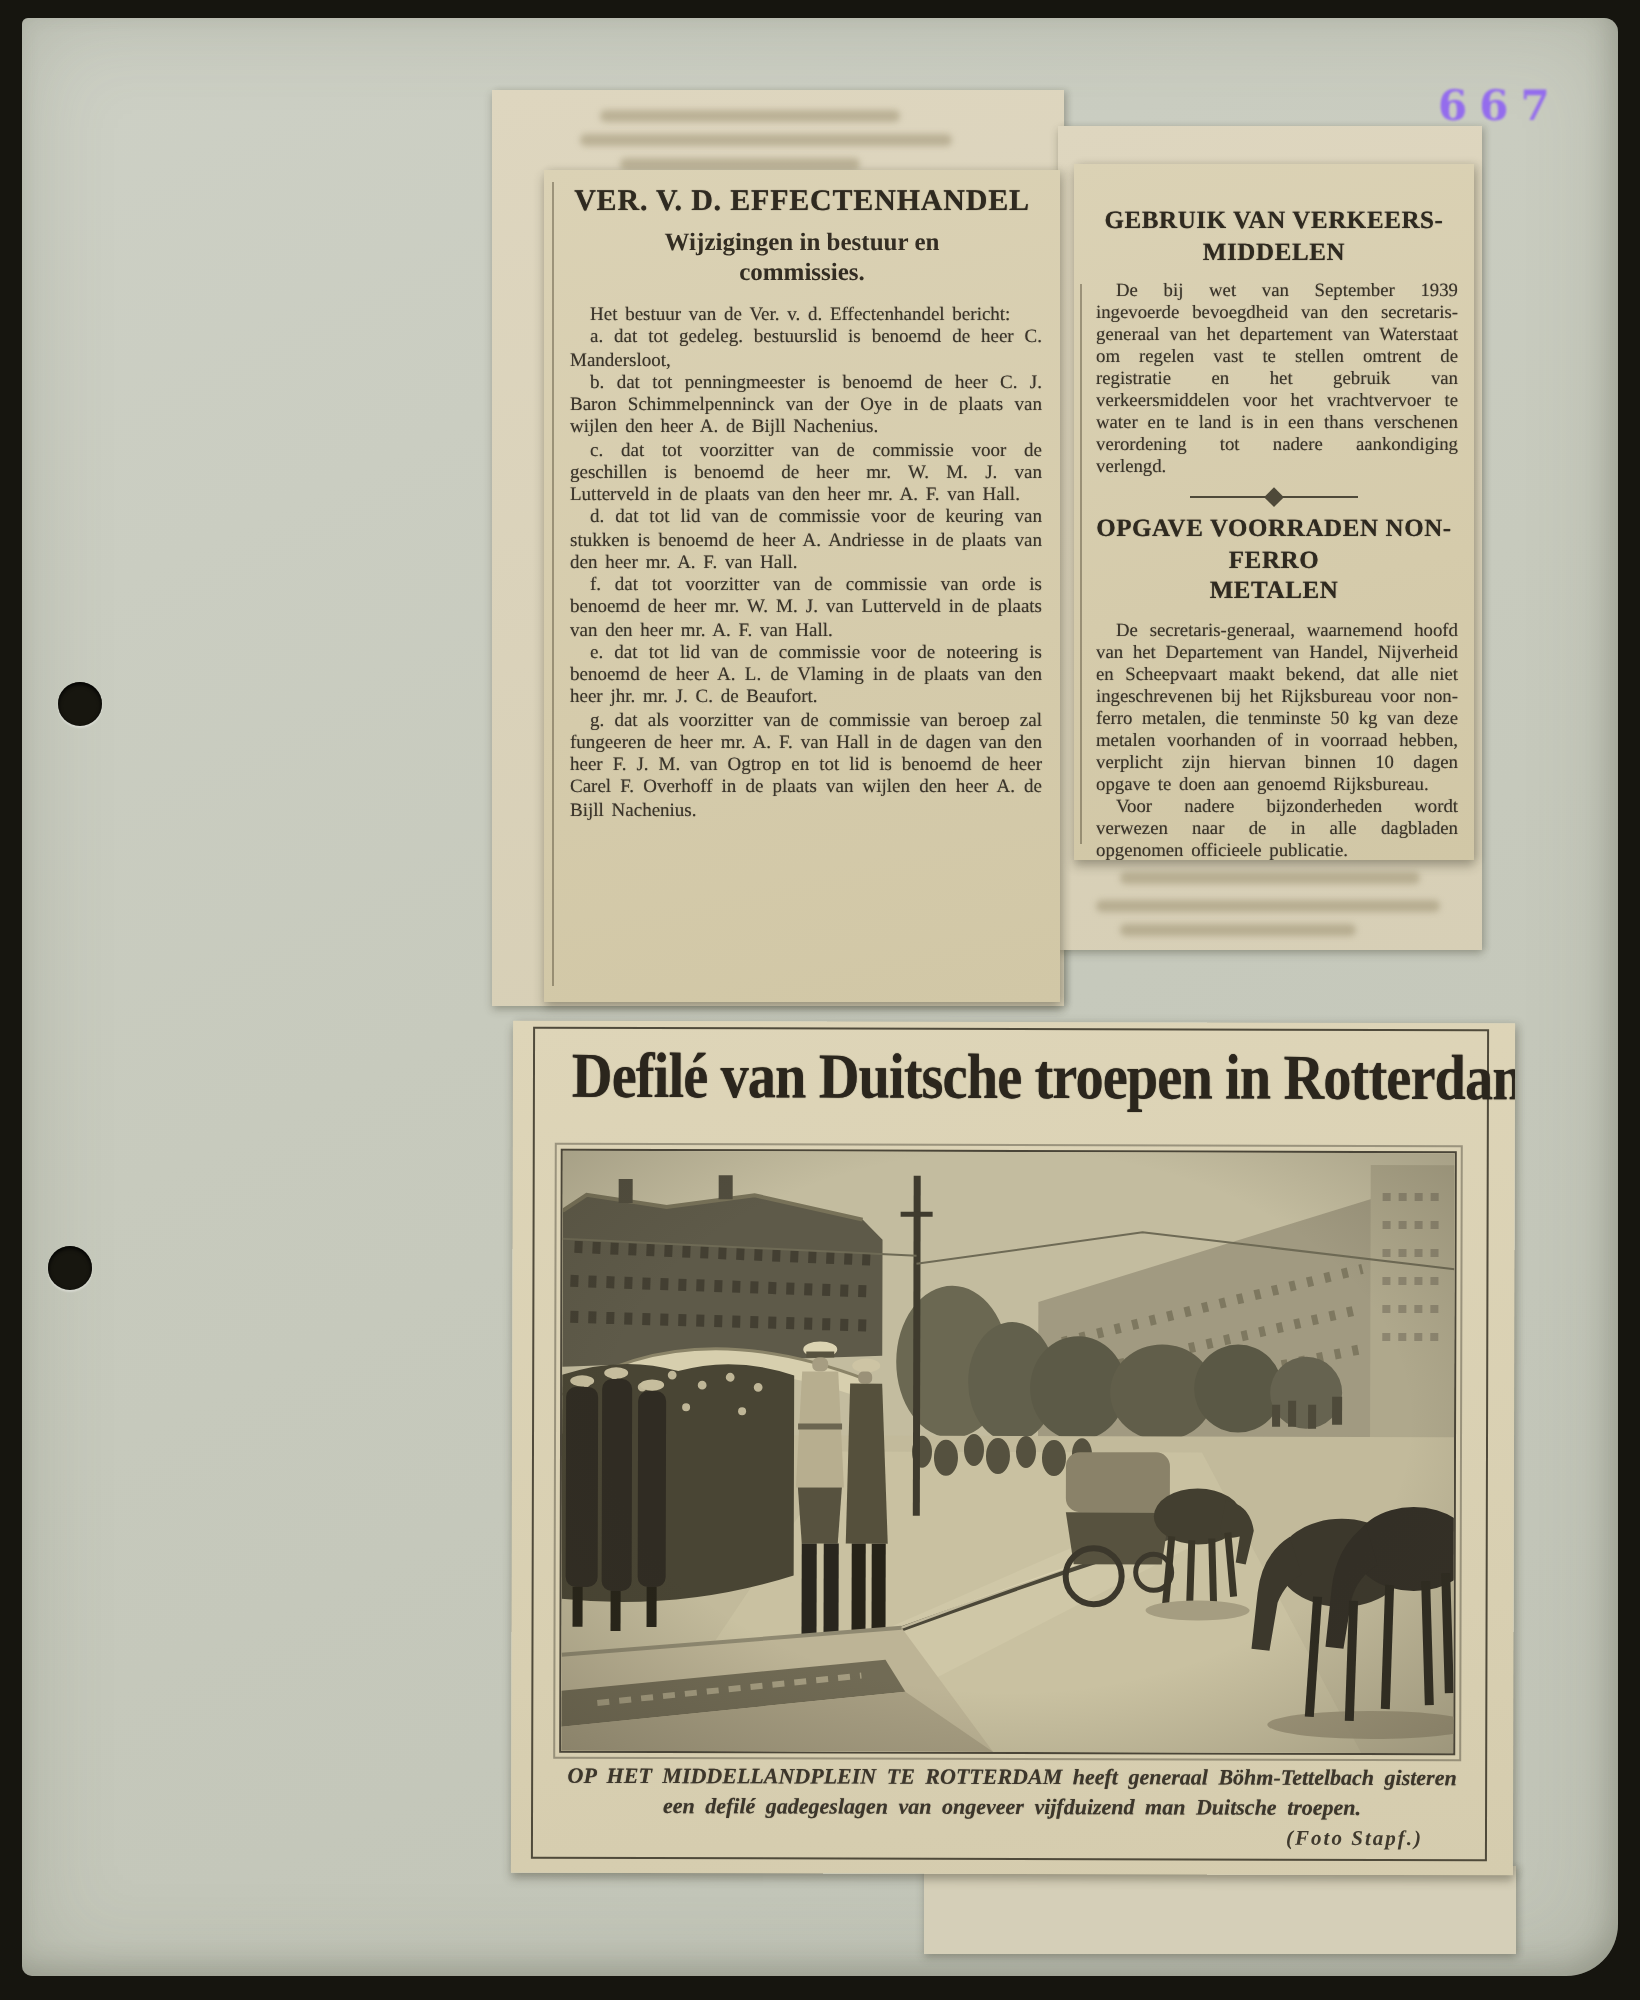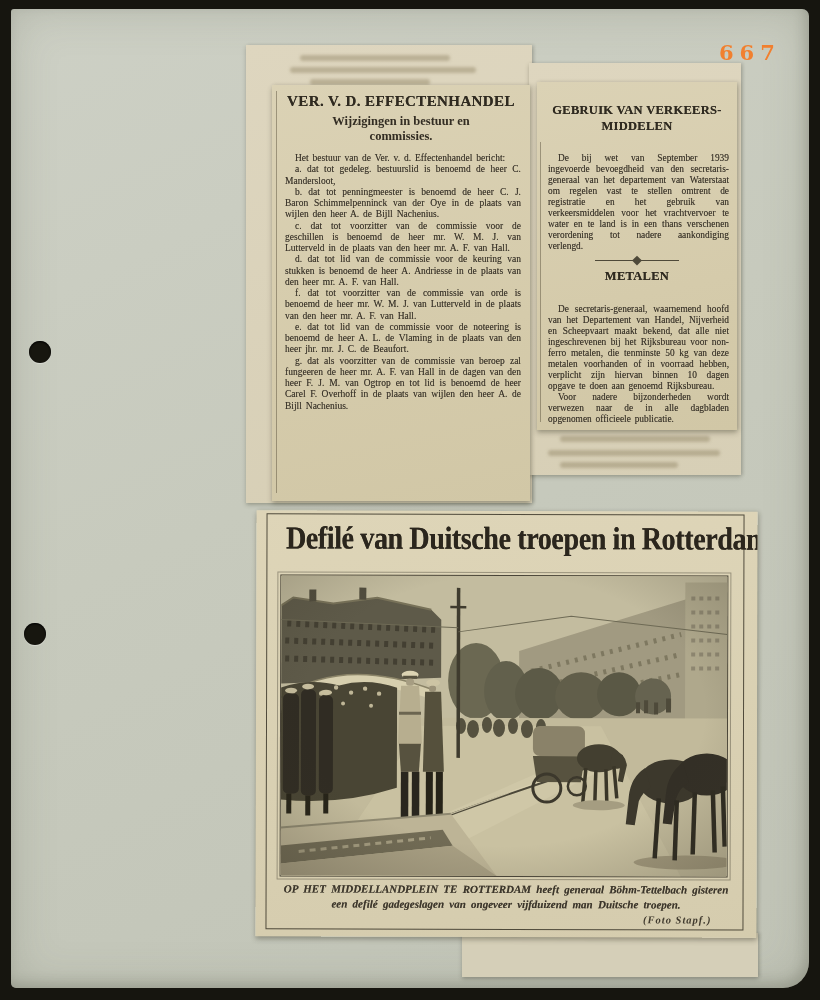--- a/index.html
+++ b/index.html
@@ -21,21 +21,21 @@
     position:absolute;width:22px;height:22px;border-radius:50%;
     background:#17160f;
     box-shadow:0 1px 1px rgba(255,255,255,.35), inset 0 1px 2px #000;
   }
   .hole-top{left:29px;top:341px;}
   .hole-bottom{left:24px;top:623px;}
   .page-number{
     position:absolute;left:719px;top:40px;
     font-family:"DejaVu Serif",serif;
     font-size:21px;font-weight:600;letter-spacing:6px;
-    color:#f97316;opacity:.85;filter:blur(.4px);
+    color:#8b5cf6;opacity:.85;filter:blur(.4px);
   }
   
   .backing{
     position:absolute;
     background:linear-gradient(170deg,#ded6bf,#d7cfb6);
     box-shadow:0 2px 4px rgba(58,56,40,.28), 2px 0 3px rgba(58,56,40,.14);
   }
   .backing-left{left:246px;top:45px;width:286px;height:458px;}
   .backing-right{left:529px;top:63px;width:212px;height:412px;}
   .backing-bottom{left:462px;top:933px;width:296px;height:44px;background:#d5cfb8;}
@@ -70,21 +70,21 @@
     margin:4px auto 7px;max-width:185px;text-align:center;
     font-weight:700;font-size:12.5px;line-height:15px;color:#332d23;
   }
   .clip-effecten .news-body{padding:2px 9px 0 13px;font-size:9.5px;line-height:11.25px;}
   
   .clip-right{left:537px;top:82px;width:200px;height:348px;}
   .clip-right .news-title{font-size:12.5px;line-height:15.5px;letter-spacing:.3px;}
   .clip-right .news-title .tline{display:block;}
   .clip-right .news-body{padding:0 8px 0 11px;font-size:9.4px;line-height:11px;}
   .clip-right .news-title.first{margin-top:21px;}
-  .clip-right .news-body{margin-top:19px;}
+  .clip-right .news-body{margin-top:7px;}
   .clip-right .second-title{margin-top:4px;}
   
   .clip-defile{
     left:256px;top:511px;width:501px;height:426px;
     background:linear-gradient(175deg,#ded5b8,#d8cfb1 70%,#d5ccae);
     transform:rotate(.15deg);
   }
   .defile-border{
     position:absolute;left:10px;top:3px;right:13px;bottom:7px;
     border:1.5px solid rgba(55,50,38,.85);
@@ -157,20 +157,21 @@
     <span class="tline">MIDDELEN</span>
   </div>
   <div class="news-body">
     <p>De bij wet van September 1939 ingevoerde bevoegdheid van den secretaris-generaal van het departement van Waterstaat om regelen vast te stellen omtrent de registratie en het gebruik van verkeersmiddelen voor het vrachtvervoer te water en te land is in een thans verschenen verordening tot nadere aankondiging verlengd.</p>
   </div>
   <div class="divider">
       <span class="line"></span>
       <span class="dia"></span>
     </div>
   <div class="news-title second-title">
+    <span class="tline">OPGAVE VOORRADEN NON-FERRO</span>
     <span class="tline">METALEN</span>
   </div>
   <div class="news-body">
     <p>De secretaris-generaal, waarnemend hoofd van het Departement van Handel, Nijverheid en Scheepvaart maakt bekend, dat alle niet ingeschrevenen bij het Rijksbureau voor non-ferro metalen, die tenminste 50 kg van deze metalen voorhanden of in voorraad hebben, verplicht zijn hiervan binnen 10 dagen opgave te doen aan genoemd Rijksbureau.</p>
     <p>Voor nadere bijzonderheden wordt verwezen naar de in alle dagbladen opgenomen officieele publicatie.</p>
   </div>
 
 </div>
 
 <div class="clipping clip-defile">

